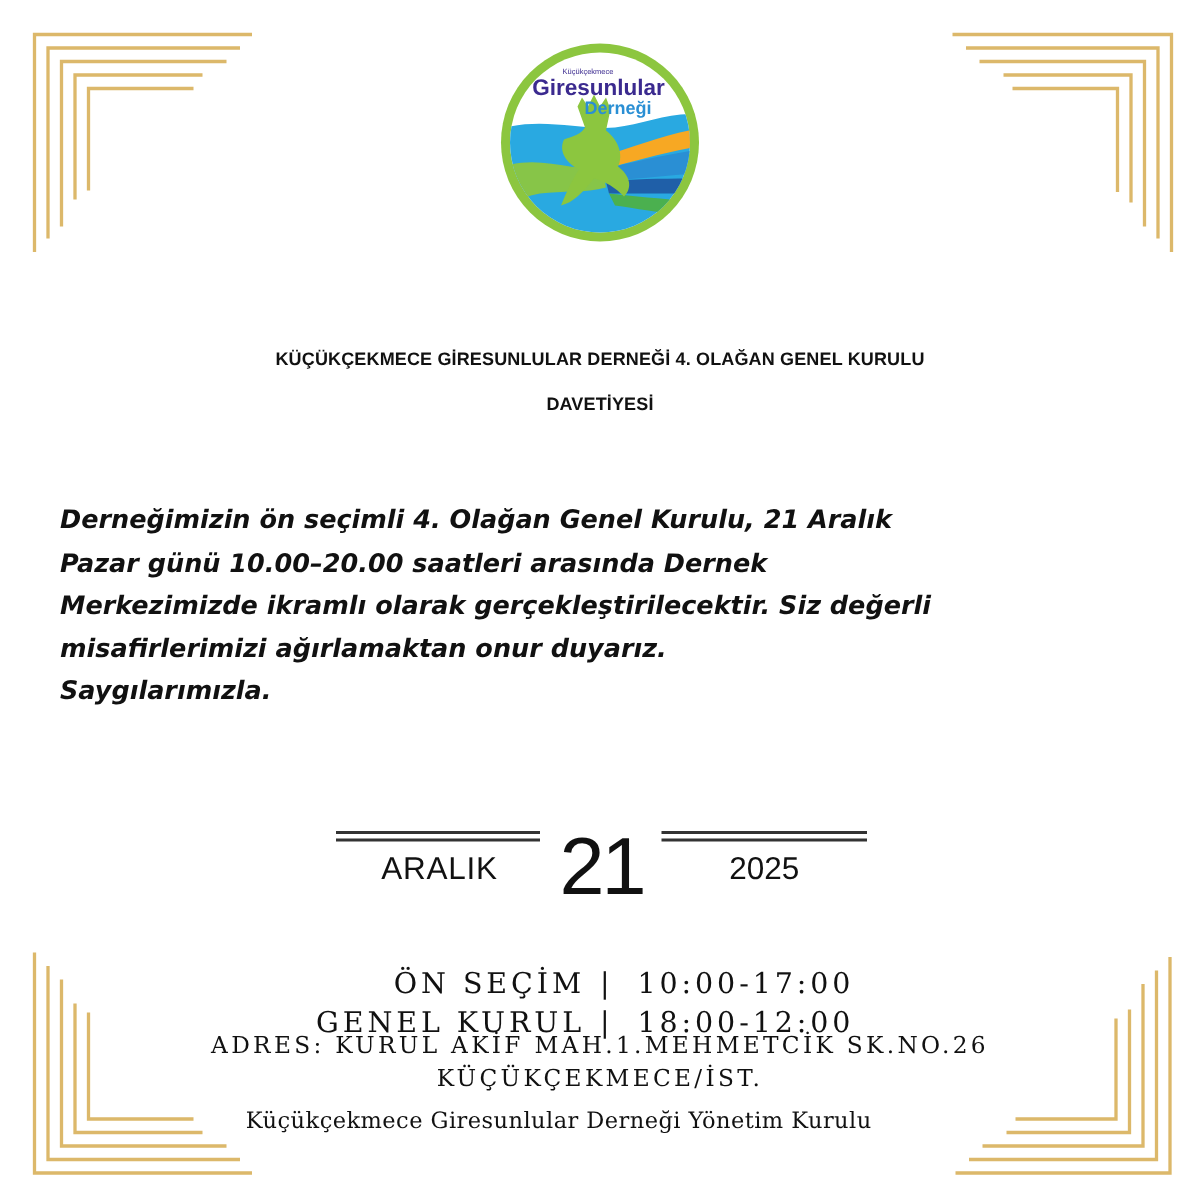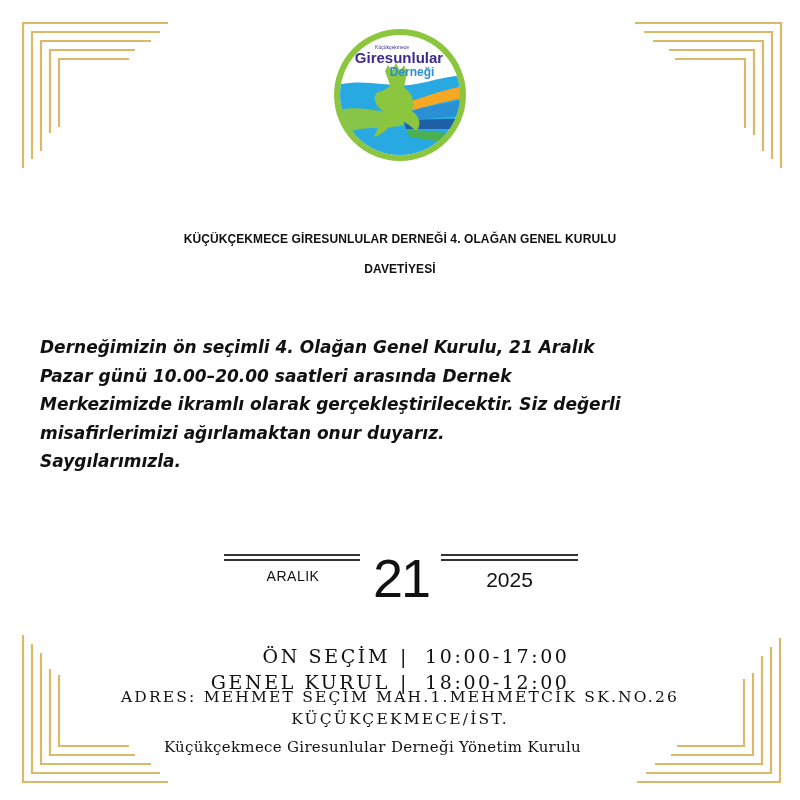--- a/index.html
+++ b/index.html
@@ -17,21 +17,21 @@
   .title { position:absolute; left:0; top:224px; width:800px; text-align:center; font-weight:bold; font-size:12px; line-height:30px; letter-spacing:0.1px; color:#111; }
   .title .line2 { display:block; }
 
   .body-text { position:absolute; left:40px; top:333px; width:720px; font-family:"DejaVu Sans", sans-serif; font-weight:bold; font-style:italic; font-size:17px; line-height:28.5px; color:#111; }
   .body-text span { display:block; }
 
   .date-block { position:absolute; left:0; top:548px; width:800px; height:60px; }
   .rule { position:absolute; height:7px; border-top:2px solid #333; border-bottom:2px solid #333; box-sizing:border-box; }
   .rule-left { left:224px; top:6px; width:136px; }
   .rule-right { left:441px; top:6px; width:137px; }
-  .month { position:absolute; left:228px; top:20px; width:130px; text-align:center; font-size:14px; font-weight:normal; letter-spacing:0.5px; color:#111; }
+  .month { position:absolute; left:228px; top:20px; width:130px; text-align:center; font-size:21px; font-weight:normal; letter-spacing:0.5px; color:#111; }
   .day { position:absolute; left:362px; top:0px; width:78px; text-align:center; font-size:54px; font-weight:normal; line-height:60px; color:#111; letter-spacing:-2px; }
   .year { position:absolute; left:441px; top:20px; width:137px; text-align:center; font-size:21px; color:#111; }
 
   .schedule { position:absolute; top:610px; font-family:"DejaVu Serif", serif; font-size:19px; letter-spacing:2.6px; color:#111; line-height:26px; }
   .sched-row { position:absolute; white-space:nowrap;margin-top:33px; }
   .sched-label { position:absolute; text-align:right; }
   .sched-sep { position:absolute; }
   .sched-time { position:absolute; }
 
   .address { position:absolute; left:0; top:686px; width:800px; text-align:center; font-family:"DejaVu Serif", serif; font-size:15.5px; letter-spacing:2.2px; line-height:22px; color:#111; }
@@ -138,17 +138,17 @@
     <span class="sched-time" style="left:425px;">10:00-17:00</span>
   </div>
   <div class="sched-row" style="top:26px; left:0; width:800px; height:26px;">
     <span class="sched-label" style="right:410px;">GENEL KURUL</span>
     <span class="sched-sep" style="left:400px;">|</span>
     <span class="sched-time" style="left:425px;">18:00-12:00</span>
   </div>
 </div>
 
 <div class="address">
-  <span>ADRES: MEHMET SEÇİM MAH.1.MEHMETCİK SK.NO.26</span>
+  <span>ADRES: KURUL AKİF MAH.1.MEHMETCİK SK.NO.26</span>
   <span>KÜÇÜKÇEKMECE/İST.</span>
 </div>
 
 <div class="footer">Küçükçekmece Giresunlular Derneği Yönetim Kurulu</div>
 
 </body></html>

